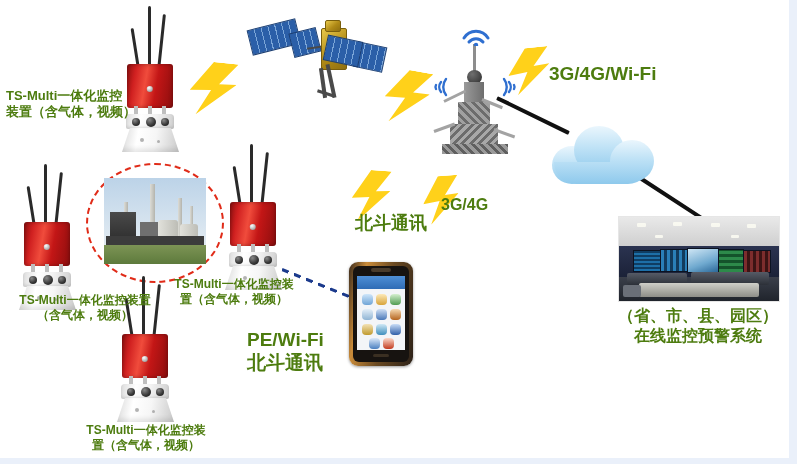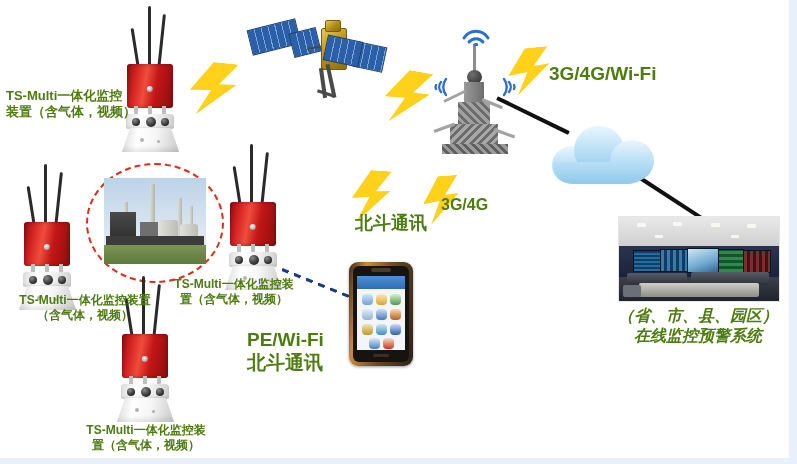--- a/index.html
+++ b/index.html
@@ -348,16 +348,16 @@
   <div class="lbl l" style="left:355px;top:213px;font-size:18px;">北斗通讯</div>
 
   <div class="lbl l" style="left:441px;top:195px;font-size:16px;">3G/4G</div>
 
   <div class="lbl l" style="left:549px;top:62px;font-size:19px;">3G/4G/Wi-Fi</div>
 
   <div class="lbl l" style="left:247px;top:328px;font-size:19px;">PE/Wi-Fi
 北斗通讯</div>
 
 
-  <div class="lbl c" style="left:600px;top:306px;width:196px;font-size:16px;font-style:italic;">（省、市、县、园区）
+  <div class="lbl c" style="left:600px;top:306px;width:196px;font-size:16px;">（省、市、县、园区）
 在线监控预警系统</div>
 
 </div>
 
 </body></html>

